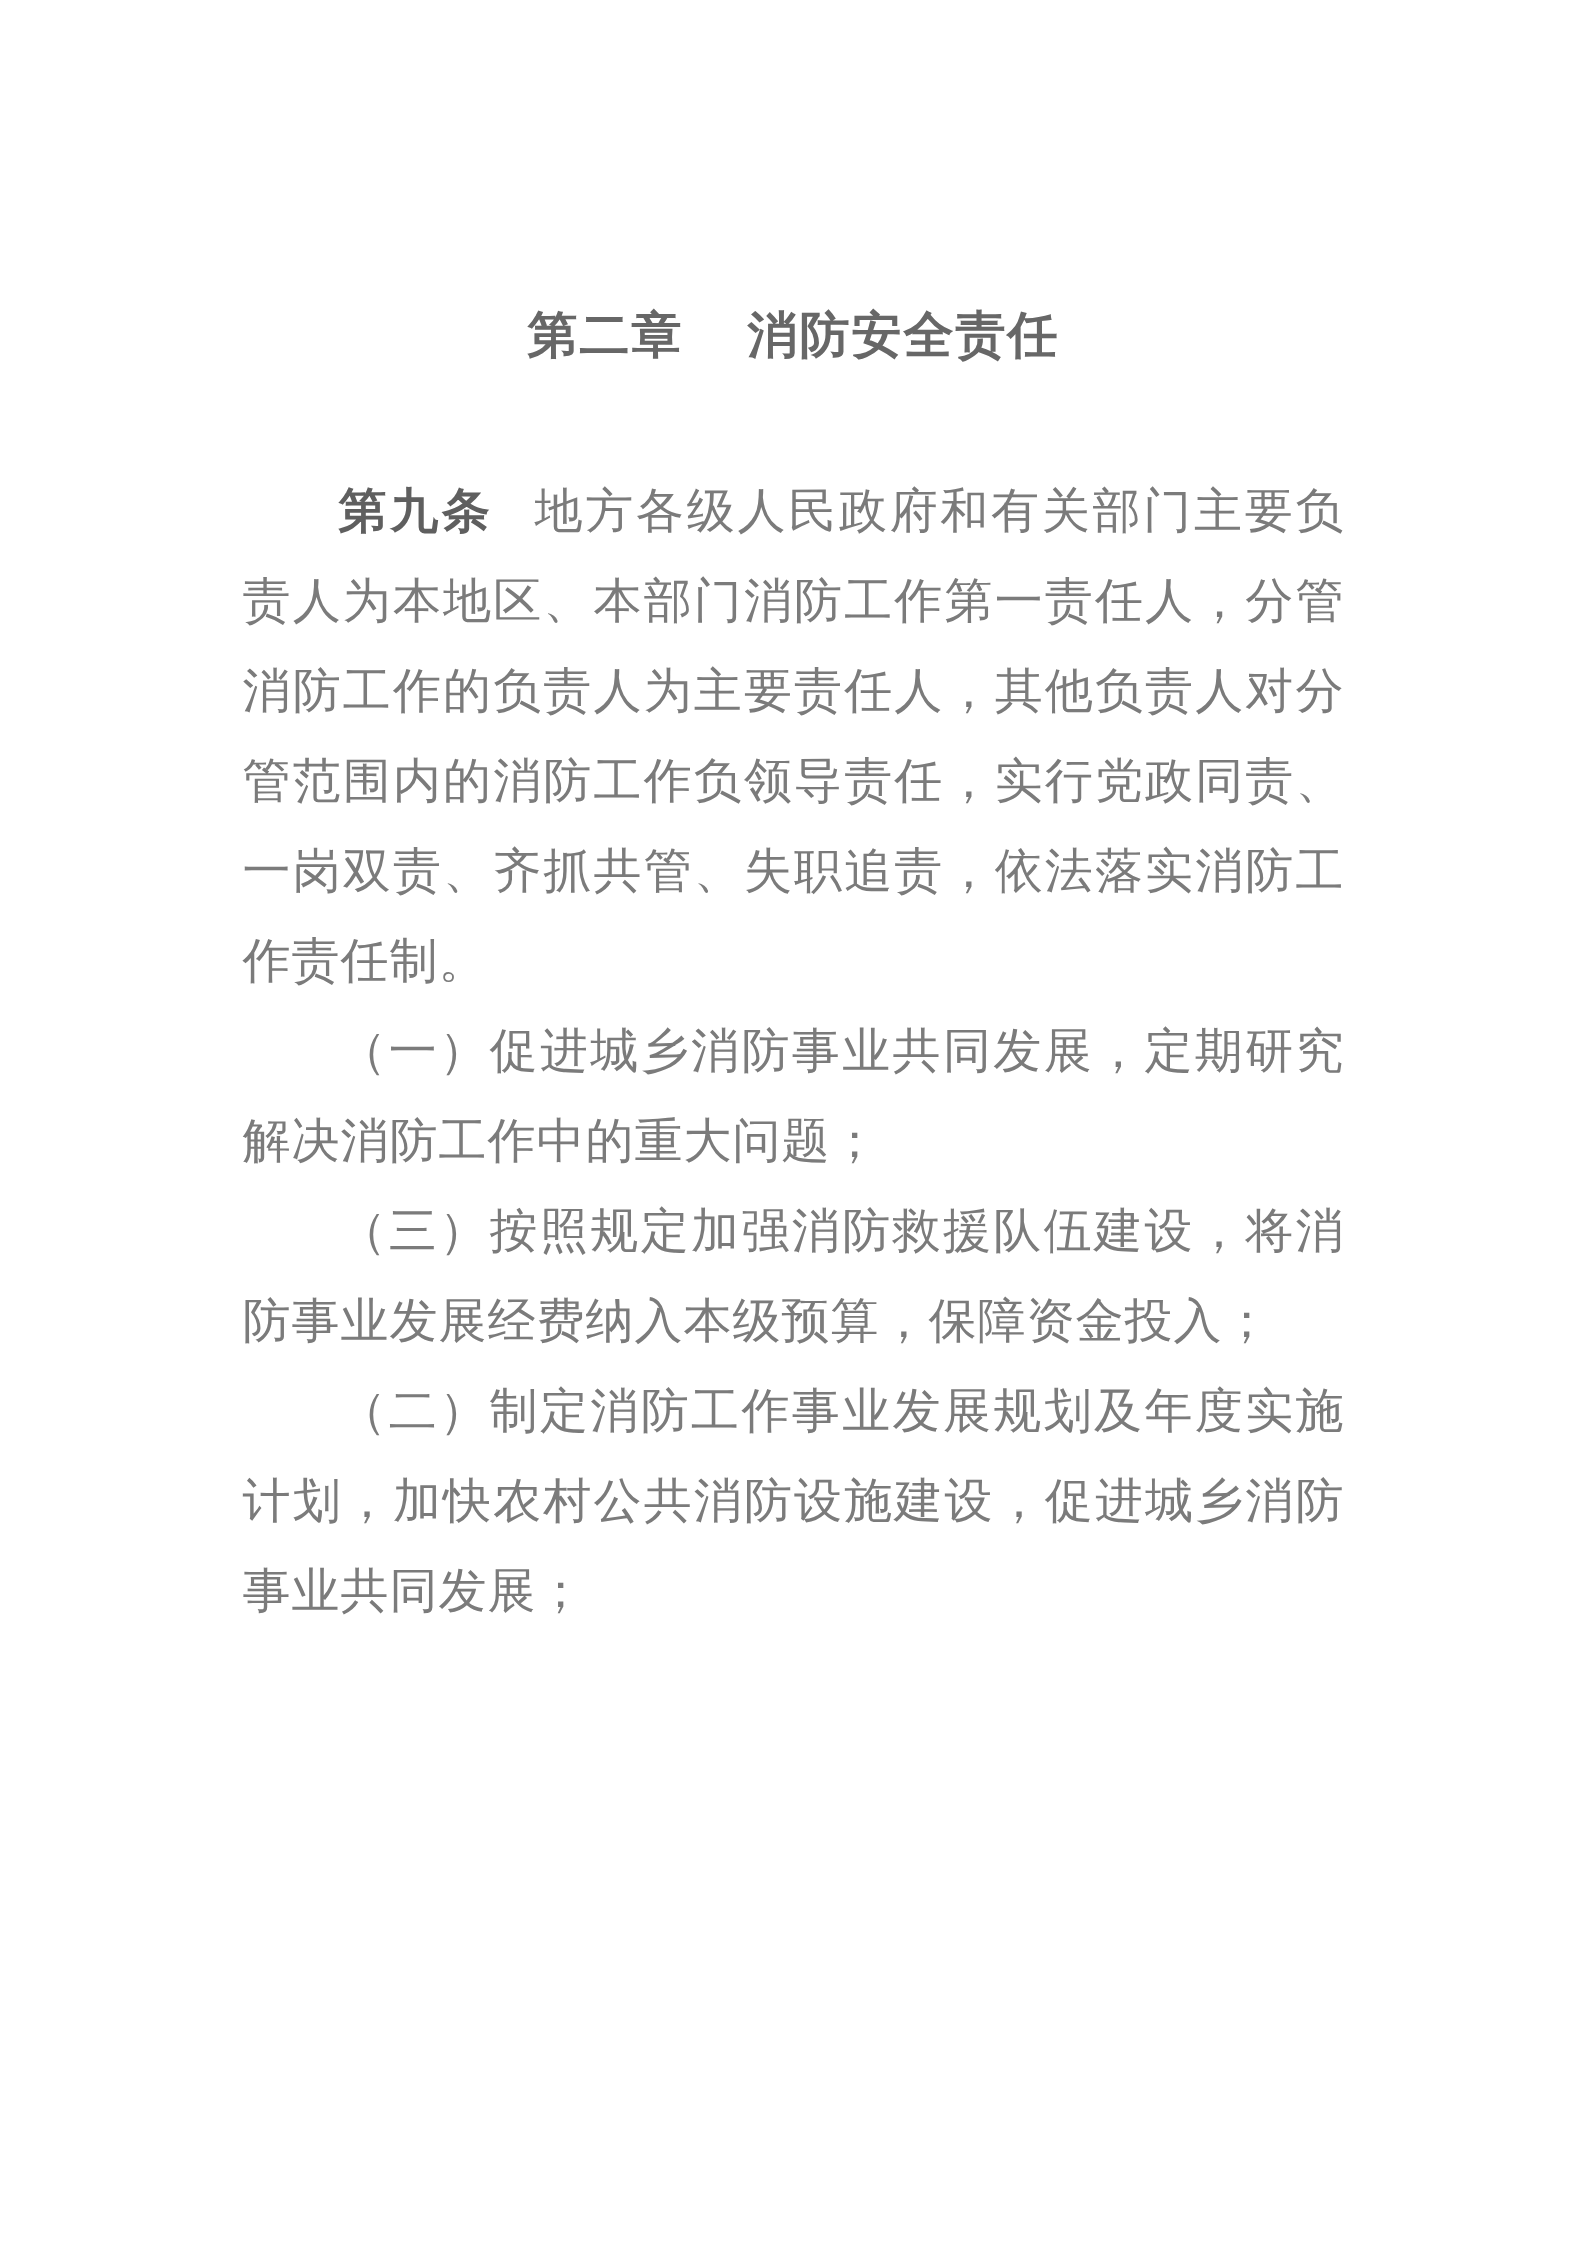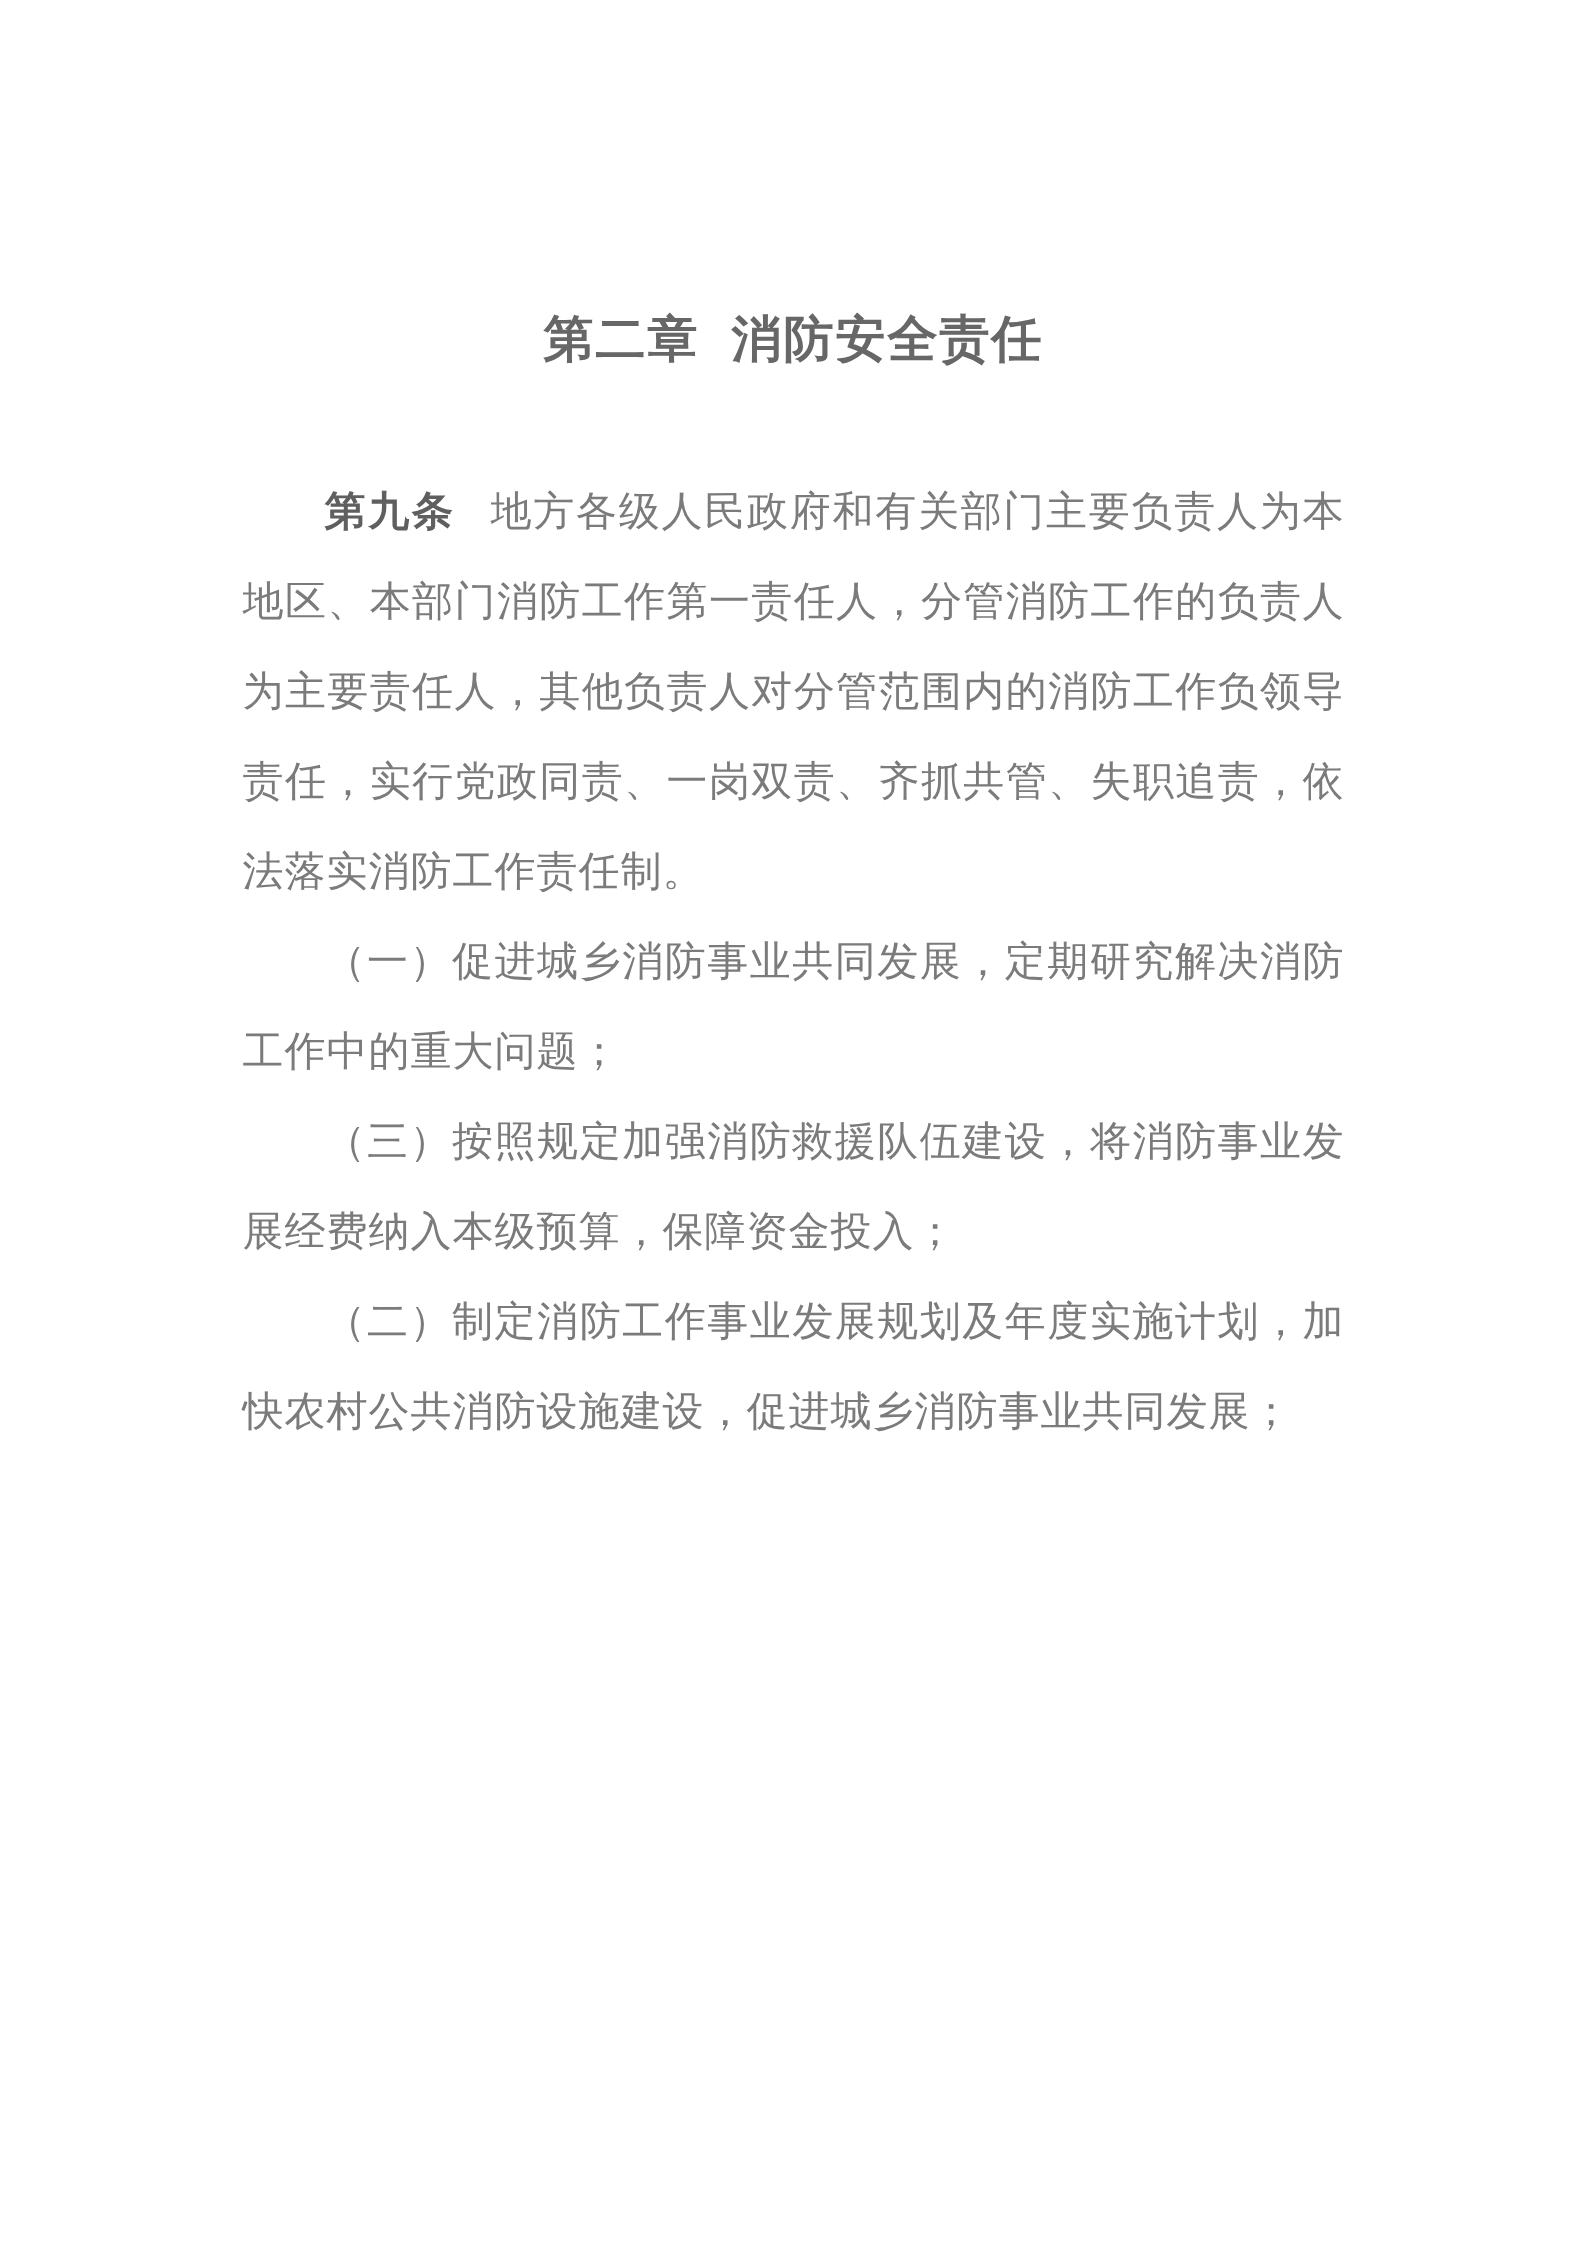--- a/index.html
+++ b/index.html
@@ -17,35 +17,35 @@
     box-sizing: border-box;
     width: 1587px;
     height: 2245px;
     padding-top: 308px;
     background: #ffffff;
   }
   .chapter-title {
     margin: 0 auto 96px auto;
     width: 1102px;
     text-align: center;
-    font-family: Liberation Sans, sans-serif;
+    font-family: Liberation Mono, monospace;
     font-weight: 700;
     font-size: 50px;
     line-height: 62px;
     color: #676767;
     letter-spacing: 2px;
     white-space: pre;
   }
   .doc-body {
     width: 1102px;
     margin: 0 auto;
   }
   .para {
     margin: 0;
-    font-size: 41px;
+    font-size: 48px;
     line-height: 90px;
     color: #7b7b7b;
     text-align: justify;
     text-justify: inter-ideograph;
     text-indent: 2em;
     letter-spacing: 1px;
   }
   .article-label {
     font-family: "Liberation Sans", sans-serif;
     font-weight: 700;

